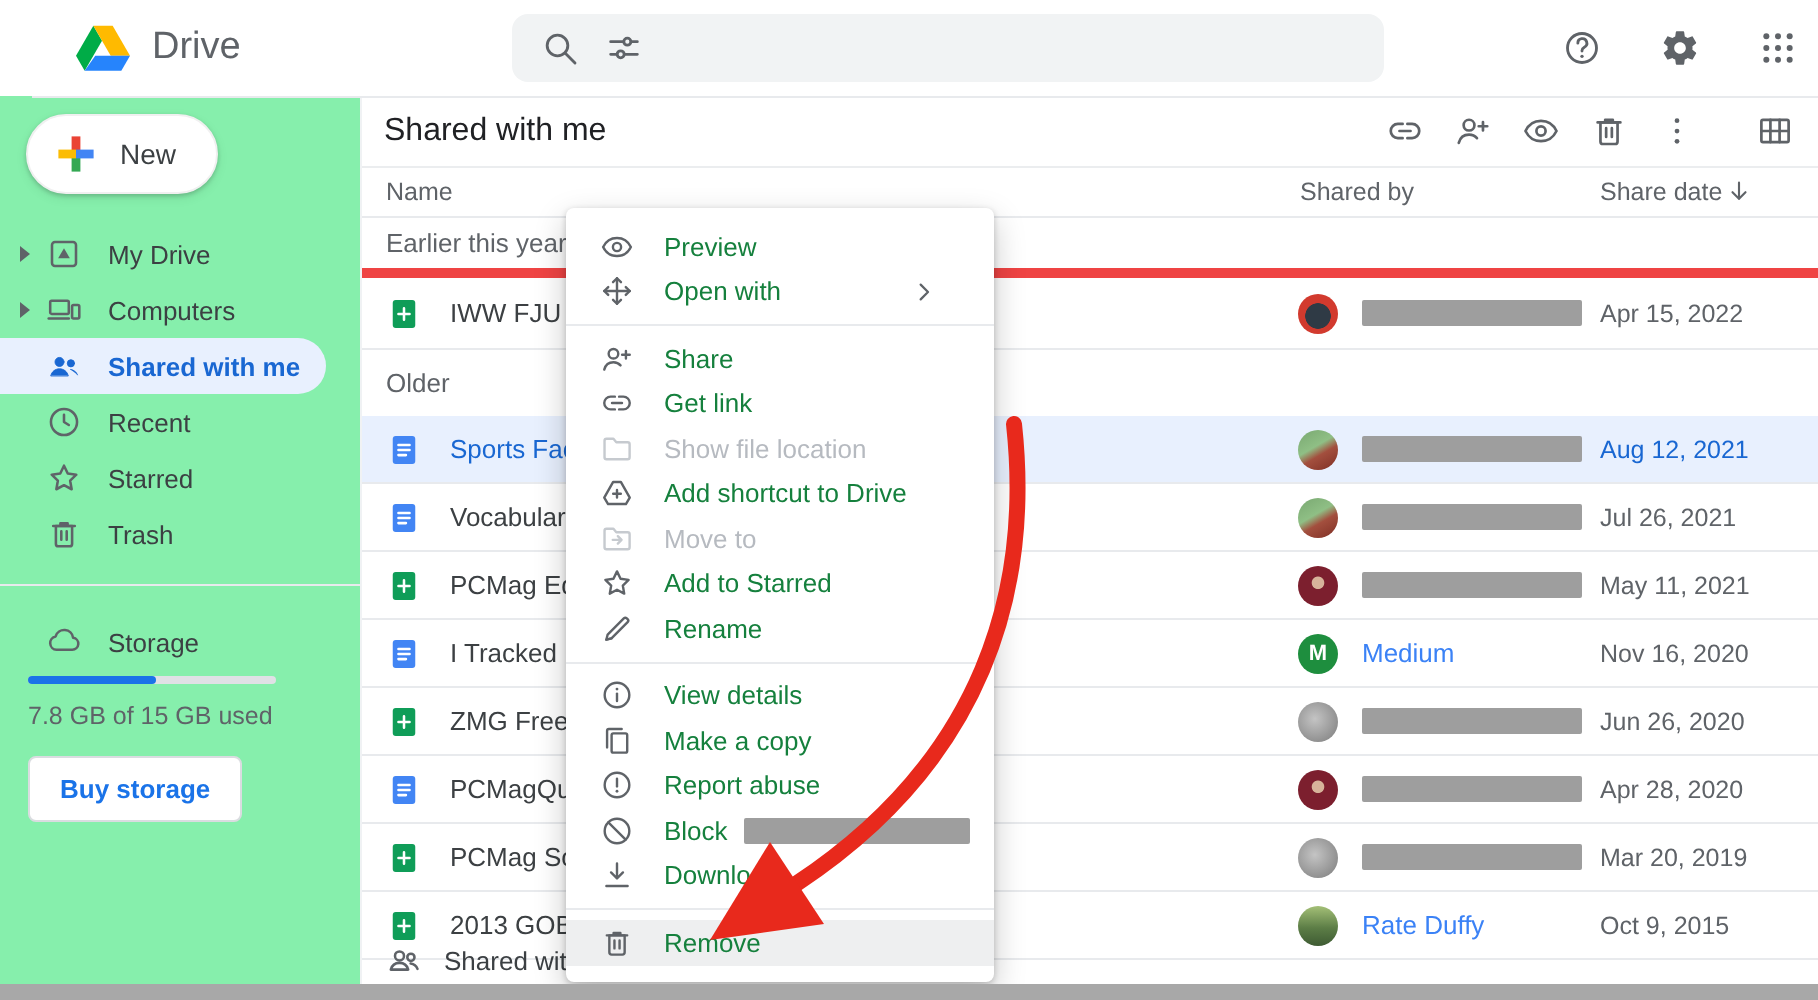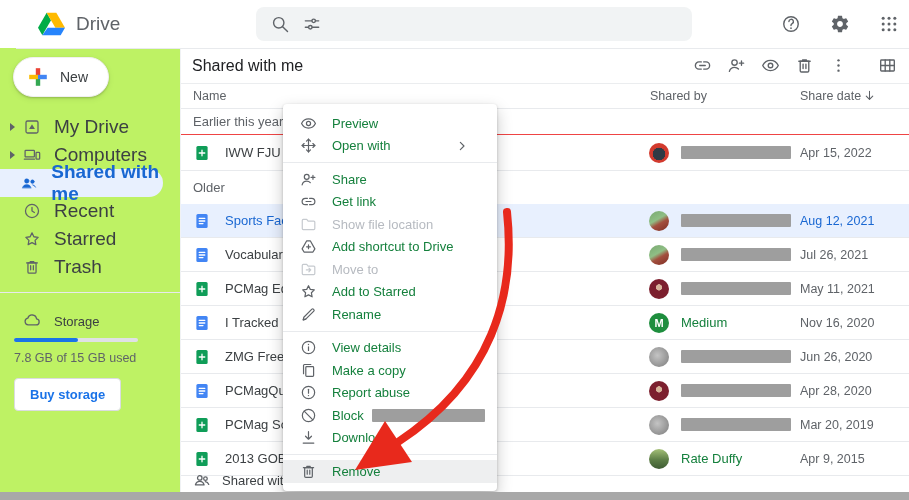--- a/index.html
+++ b/index.html
@@ -25,27 +25,27 @@
   .searchbar{position:absolute;left:240px;top:7px;width:436px;height:34px;background:#f1f3f4;
              border-radius:8px;display:flex;align-items:center;gap:12px;padding:0 14px;box-sizing:border-box}
   .searchbar .ic{color:#5f6368}
   .searchbar input{flex:1;border:0;background:transparent;outline:none;font-size:14px;color:#202124;
              font-family:inherit}
   .searchbar input::placeholder{color:#80868b}
   .top-actions{position:absolute;right:10px;top:0;height:48px;display:flex;align-items:center;gap:29px;color:#5f6368}
   .top-actions .ic{cursor:pointer}
 
   
-  .sidebar{position:absolute;top:48px;left:0;width:180px;bottom:0;background:#bef264;
+  .sidebar{position:absolute;top:48px;left:0;width:180px;bottom:0;background:#86efac;
            border-right:1px solid #f0f2f4;z-index:2}
   .new-btn{margin:9px 0 16px 13px;height:40px;border-radius:24px;background:#fff;
            border:1px solid #f0f0f0;box-shadow:0 1px 2px rgba(0,0,0,.18),0 2px 6px rgba(0,0,0,.08);
            display:inline-flex;align-items:center;gap:11px;padding:0 20px 0 13px;font-size:14px;
            color:#3c4043;cursor:pointer;font-family:inherit}
-  .sb-item{height:28px;display:flex;align-items:center;font-size:19px;color:#3c4043;
+  .sb-item{height:28px;display:flex;align-items:center;font-size:13px;color:#3c4043;
            padding-left:6px;cursor:pointer}
   .sb-item .caret{width:13px;display:flex;justify-content:center}
   .sb-item .caret.on::before{content:"";width:0;height:0;border-left:5px solid #5f6368;
            border-top:4px solid transparent;border-bottom:4px solid transparent}
   .sb-item .ic{margin:0 13px 0 4px;color:#5f6368}
   .sb-item.active{background:#e8f0fe;border-radius:0 16px 16px 0;width:163px;box-sizing:border-box;
            color:#1967d2;font-weight:bold}
   .sb-item.active .ic{color:#1967d2}
   .sb-item.active [data-icon] svg *{fill:#1967d2;stroke:#1967d2;stroke-width:.6}
   .sb-divider{height:1px;background:#e8eaed;margin:11px 0 10px}
@@ -66,38 +66,38 @@
   .toolbar{margin-left:auto;display:flex;align-items:center;gap:15px;color:#5f6368}
   .toolbar .ic{cursor:pointer}
   .toolbar .gap-left{margin-left:15px}
   .table-header{height:24px;position:relative;border-bottom:1px solid #e8eaed;
            font-size:12.5px;color:#5f6368}
   .table-header span{position:absolute;top:50%;transform:translateY(-50%);cursor:pointer}
   .col-name{left:12px}.col-by{left:469px}.col-date{left:619px}
   .sort-ic{position:absolute;left:681px;top:4px;width:15px;height:15px;color:#5f6368;cursor:pointer}
 
   .sec{display:flex;align-items:center;font-size:13px;color:#5f6368;padding-left:12px}
-  .sec.b{border-bottom:1px solid #ef4444}
+  .sec.b{border-bottom:5px solid #ef4444}
   .frow{display:flex;align-items:center;position:relative;border-bottom:1px solid #e8eaed;cursor:pointer}
   .frow .ficon{margin-left:12px}
   .fname{margin-left:14px;font-size:13px;color:#3c4043;white-space:nowrap}
   .frow.selected{background:#e8f0fe}
   .frow.selected .fname,.frow.selected .date{color:#1967d2}
   .by{position:absolute;left:468px;display:flex;align-items:center;gap:12px}
   .av{width:20px;height:20px;border-radius:50%;flex:none;display:flex;align-items:center;
       justify-content:center;font-size:11px;font-weight:bold;color:#fff}
   .av-a{background:radial-gradient(circle at 50% 55%,#2f3a45 0 42%,#d23a2e 44%)}
   .av-b{background:linear-gradient(150deg,#79a871 0%,#8fbf85 42%,#a34f3e 60%,#7e2e24 100%)}
   .av-c{background:radial-gradient(circle at 50% 42%,#d7b39a 0 19%,#7c1f2e 22%)}
   .av-m{background:#1e8e3e}
   .av-g{background:radial-gradient(circle at 42% 42%,#c4c4c4,#8d8d8d 75%)}
   .av-j{background:linear-gradient(180deg,#a4c077 0%,#5c7d46 55%,#3e5b33 100%)}
   .redact{height:13px;background:#9e9e9e;border-radius:1px}
   .w110{width:110px}.w118{width:118px}
-  .byname{font-size:13px;color:#15803d}
+  .byname{font-size:13px;color:#3b82f6}
   .date{position:absolute;left:619px;font-size:12.5px;color:#5f6368}
   .footer-chip{position:absolute;bottom:11px;left:12px;display:flex;align-items:center;gap:11px;
       font-size:13px;color:#3c4043}
   .footer-chip .ic{color:#5f6368}
 
   
   .menu{position:absolute;left:283px;top:104px;width:214px;background:#fff;border-radius:4px;
       box-shadow:0 1px 3px rgba(0,0,0,.2),0 6px 16px rgba(0,0,0,.22);z-index:20;padding:8px 0;
       box-sizing:border-box}
   .mitem{height:22.5px;display:flex;align-items:center;padding:0 12px 0 17px;font-size:13px;
@@ -441,21 +441,21 @@
           <svg viewBox="0 0 24 24">
             <rect class="shbg" x="4.5" y="2.6" width="15" height="18.8" rx="2"></rect>
             <path class="wl" d="M12 8.2v7.6M8.3 12h7.4"></path>
           </svg>
         </span>
         <span class="fname">2013 GOB prog</span>
         <span class="by">
           <span class="av av-j"></span>
           <span class="byname">Rate Duffy</span>
         </span>
-        <span class="date">Apr 9, 2015</span>
+        <span class="date">Oct 9, 2015</span>
       </div>
     </div>
   <div class="footer-chip">
     <span class="ic ic18" data-icon="people">
         <svg viewBox="0 0 24 24">
           <circle cx="9" cy="9.3" r="3"></circle>
           <circle cx="16.6" cy="10.2" r="2.4"></circle>
           <path d="M3.2 18.4c.8-2.9 3-4.5 5.8-4.5s5 1.6 5.8 4.5z"></path>
           <path d="M16.4 14.3c2.2.3 3.8 1.5 4.6 3.6"></path>
         </svg>

